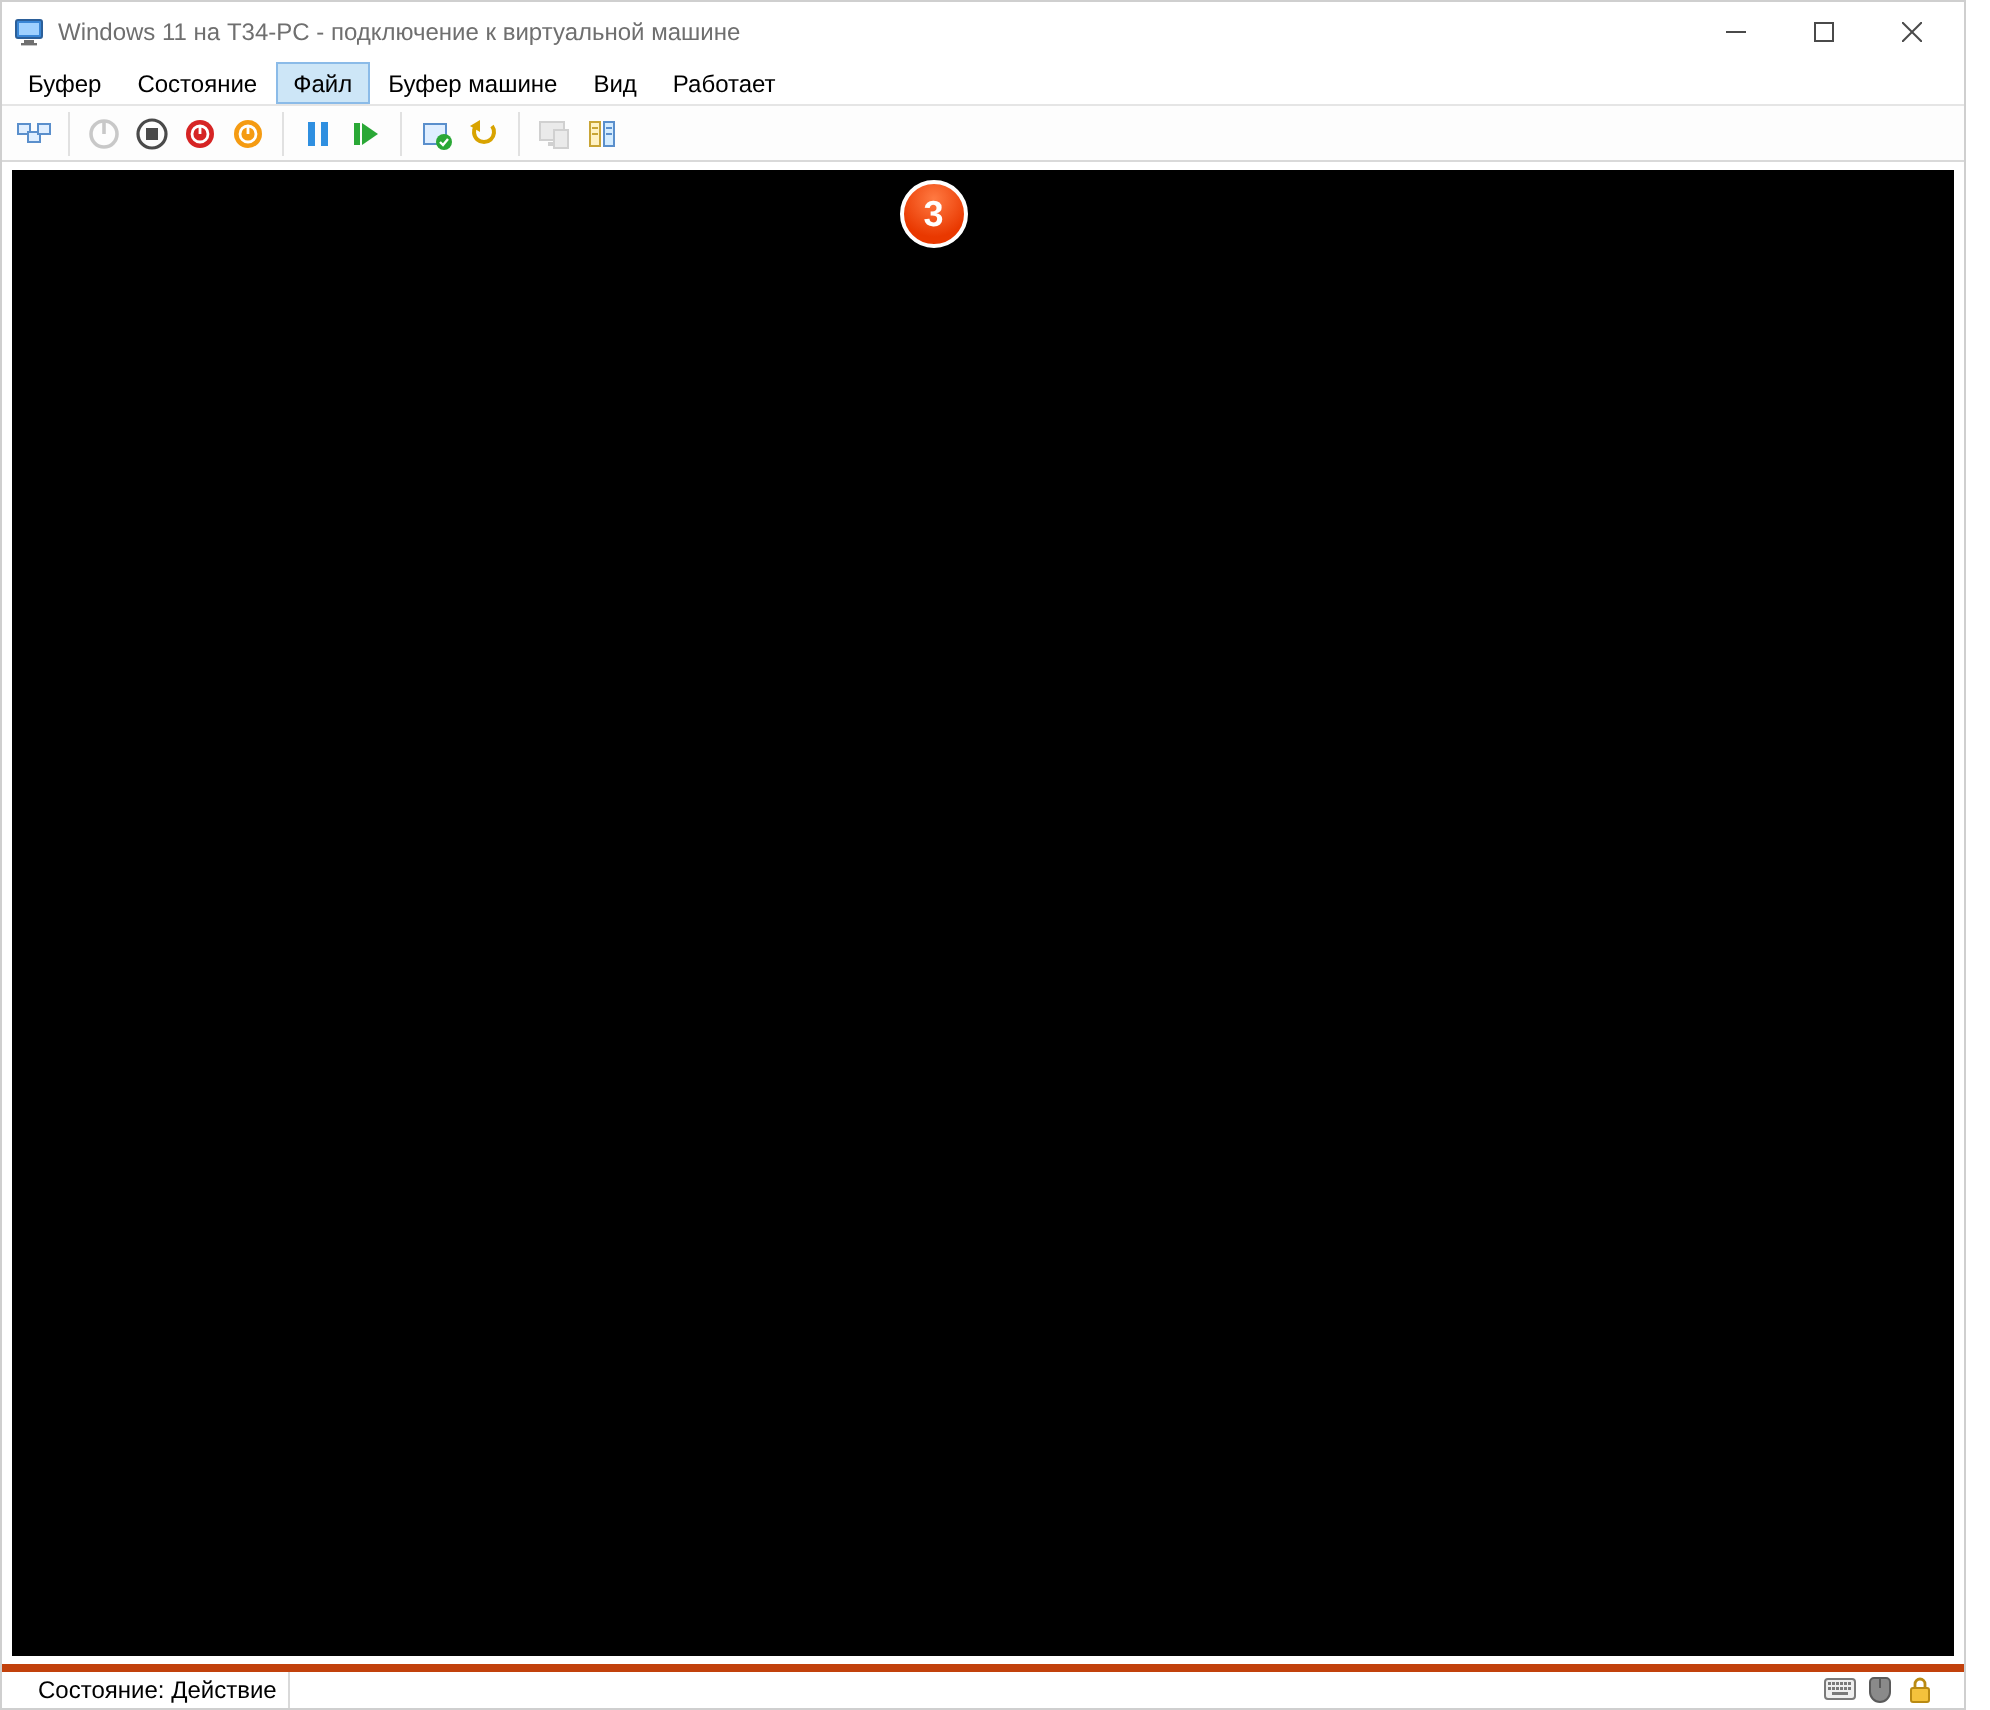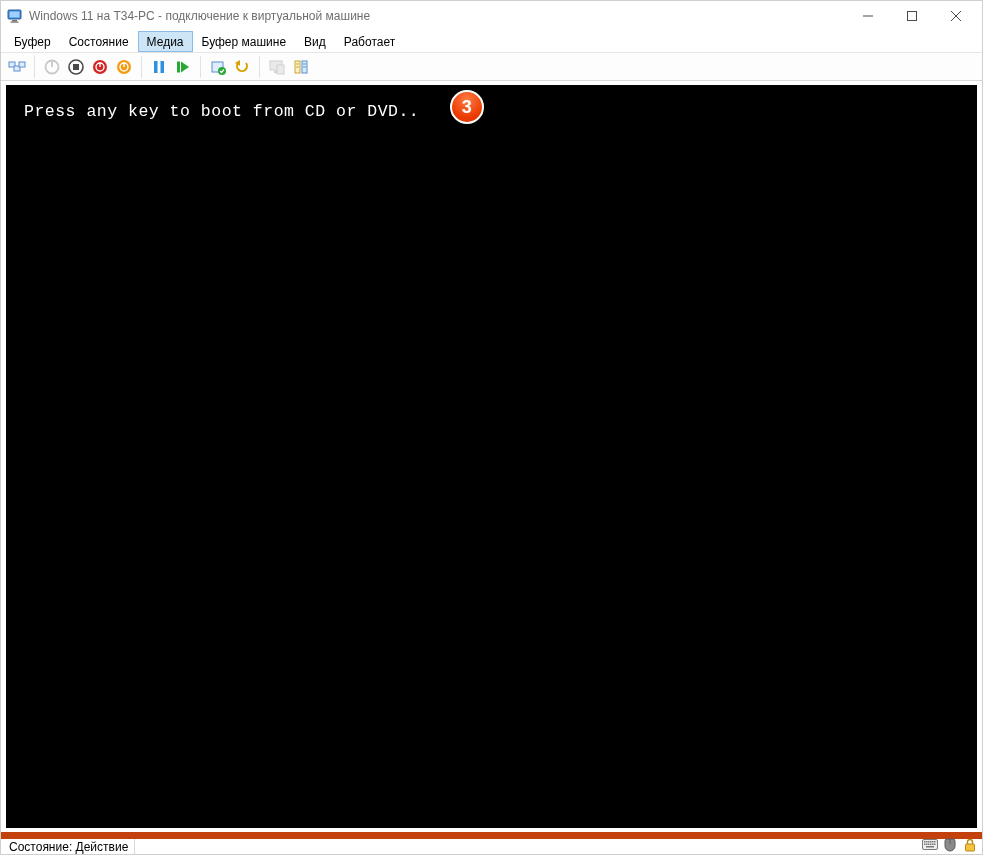--- a/index.html
+++ b/index.html
@@ -23,21 +23,21 @@
   .toolbar { height: 28px; display:flex; align-items:center; padding: 2px 4px; gap: 0; background:#fdfdfd; border-bottom: 1px solid #d9d9d9; }
   .tbtn { width: 24px; height: 24px; display:flex; align-items:center; justify-content:center; border-radius:3px; }
   .tsep { width:1px; height:22px; background:#e1e1e1; margin: 0 5px; }
 
   
   .console { flex:1; background:#000; color:#fff; font-family: "Consolas", "Courier New", monospace; font-size: 16.5px; padding: 17px 18px; letter-spacing: 0.5px; position: relative; margin: 4px 5px 4px 5px; }
   .boot-line { white-space: pre; }
   .annot { position:absolute; width:34px; height:34px; border-radius:50%; background: radial-gradient(circle at 50% 25%, #ff7a42, #e93800 70%); border: 2px solid #fff; color:#fff; font-weight:700; display:flex; align-items:center; justify-content:center; font-family: "Segoe UI", sans-serif; font-size: 18px; box-shadow: 0 0 3px rgba(0,0,0,.6); }
 
   
-  .statusbar { height: 22px; border-top:7px solid #c2410c; display:flex; align-items:flex-end; font-size:12px; padding: 0 2px; color:#000; background:#fff; }
+  .statusbar { height: 22px; border-top:4px solid #c2410c; display:flex; align-items:flex-start; font-size:12px; padding: 0 12px; color:#000; background:#fff; }
   .status-cell { padding: 0 6px; border-right: 1px solid #d9d9d9; height: 100%; display: flex; align-items: center; }
   .status-spacer { flex:1; }
   .sicon { width:18px; height:18px; display:flex; align-items:center; justify-content:center; margin: 0 1px; }
 
   .disabled { opacity: 0.45; }
 </style>
 </head>
 <body>
 
 <div class="window">
@@ -67,21 +67,21 @@
       <svg width="10" height="10">
           <line x1="0" y1="0" x2="10" y2="10" stroke="#4a4a4a" stroke-width="1"></line>
           <line x1="10" y1="0" x2="0" y2="10" stroke="#4a4a4a" stroke-width="1"></line>
         </svg>
     </div>
   </div>
 
   <div class="menubar">
     <div class="menu-item">Буфер</div>
     <div class="menu-item">Состояние</div>
-    <div class="menu-item active">Медиа</div>
+    <div class="menu-item active">Файл</div>
     <div class="menu-item">Буфер машине</div>
     <div class="menu-item">Вид</div>
     <div class="menu-item">Работает</div>
   </div>
 
   <div class="toolbar">
     <div class="tbtn">
       <svg width="18" height="18" viewBox="0 0 18 18">
         <rect x="1" y="4" width="6" height="5" fill="#dfeeff" stroke="#5a8fcc"></rect>
         <rect x="6" y="8" width="6" height="5" fill="#dfeeff" stroke="#5a8fcc"></rect>
@@ -160,21 +160,20 @@
         <rect x="9" y="2" width="5" height="12" fill="#d4ecff" stroke="#5a8fcc"></rect>
         <line x1="3" y1="5" x2="6" y2="5" stroke="#c9a536"></line>
         <line x1="3" y1="8" x2="6" y2="8" stroke="#c9a536"></line>
         <line x1="10" y1="5" x2="13" y2="5" stroke="#5a8fcc"></line>
         <line x1="10" y1="8" x2="13" y2="8" stroke="#5a8fcc"></line>
       </svg>
     </div>
   </div>
 
   <div class="console">
-    <span class="boot-line">Press any key to boot from CD or DVD..</span>
     <div class="annot" style="left: 444px; top: 5px;">
       <span>3</span>
     </div>
   </div>
 
   <div class="statusbar">
     <div class="status-cell">
       <span>Состояние:</span>
       <span>&nbsp;</span>
       <span>Действие</span>

